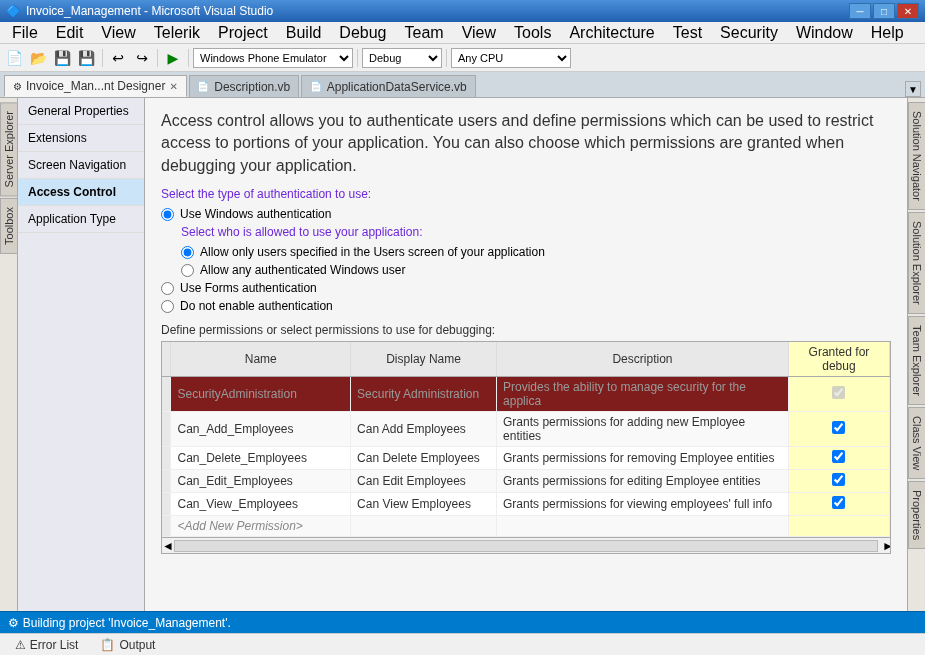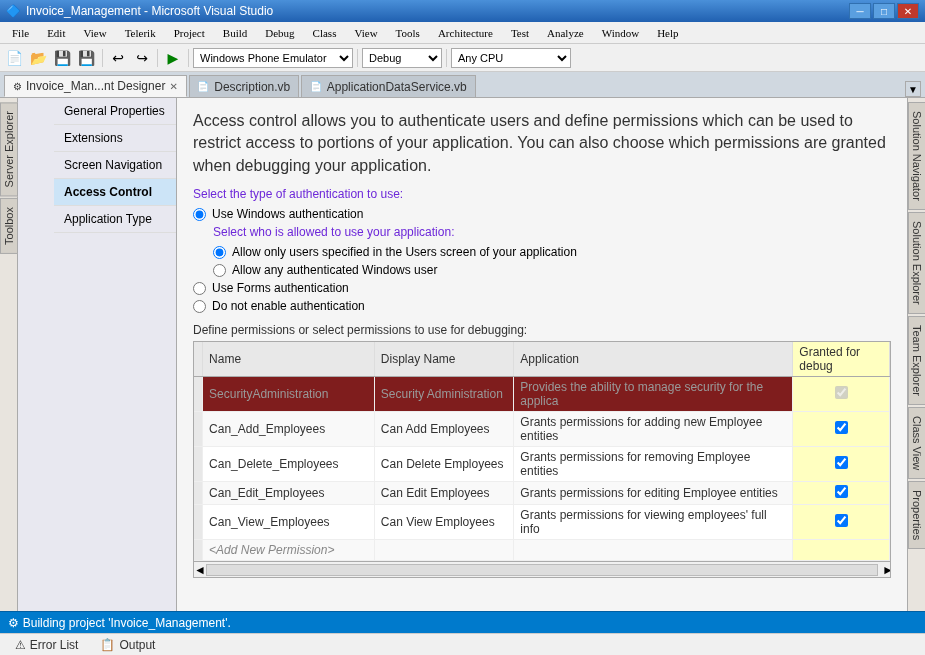--- a/index.html
+++ b/index.html
@@ -31,24 +31,23 @@
       height: 22px;
       display: flex;
       align-items: center;
       padding: 0 4px;
       border-bottom: 1px solid #ccc;
       gap: 2px;
     }
     .menu-item {
       padding: 2px 8px;
       cursor: pointer;
-      font-size: 11px;
+      font-size: 16px;
       color: #000;
       white-space: nowrap;
-      font-family: Liberation Serif, serif;
     }
 
     
     .toolbar {
       background: #f0f0f0;
       height: 28px;
       display: flex;
       align-items: center;
       padding: 0 4px;
       border-bottom: 1px solid #ccc;
@@ -111,26 +110,25 @@
       cursor: pointer;
       color: #333;
       background: #d4d0c8;
       border: 1px solid #aaa;
       margin-bottom: 2px;
       white-space: nowrap;
     }
 
     
     .left-nav {
-      width: 159px;
+      width: 127px;
       background: #e8e8f0;
       border-right: 1px solid #aaa;
       display: flex;
       flex-direction: column;
-      padding-left: 36px;
     }
     .left-nav-item {
       padding: 6px 10px;
       cursor: pointer;
       font-size: 12px;
       color: #000;
       border-bottom: 1px solid #ddd;
     }
     .left-nav-item.active { background: #cce4f7; font-weight: bold; }
 
@@ -167,21 +165,21 @@
     .perm-table {
       width: 100%;
       border-collapse: collapse;
       font-size: 11px;
     }
     .perm-table th {
       background: #e8e8e8;
       border-bottom: 1px solid #aaa;
       border-right: 1px solid #ddd;
       padding: 3px 6px;
-      text-align: left;
+      text-align: center;
       font-weight: normal;
       color: #333;
     }
     .perm-table td {
       border-bottom: 1px solid #eee;
       border-right: 1px solid #eee;
       padding: 3px 6px;
       color: #333;
     }
     .perm-table tr:nth-child(even) { background: #f9f9f9; }
@@ -280,26 +278,26 @@
 </div>
 
 <div class="menu-bar">
   <span class="menu-item">File</span>
   <span class="menu-item">Edit</span>
   <span class="menu-item">View</span>
   <span class="menu-item">Telerik</span>
   <span class="menu-item">Project</span>
   <span class="menu-item">Build</span>
   <span class="menu-item">Debug</span>
-  <span class="menu-item">Class</span>
+  <span class="menu-item">Team</span>
   <span class="menu-item">View</span>
   <span class="menu-item">Tools</span>
   <span class="menu-item">Architecture</span>
   <span class="menu-item">Test</span>
-  <span class="menu-item">Analyze</span>
+  <span class="menu-item">Security</span>
   <span class="menu-item">Window</span>
   <span class="menu-item">Help</span>
 </div>
 
 <div class="toolbar">
   <button class="toolbar-btn">📄</button>
   <button class="toolbar-btn">📂</button>
   <button class="toolbar-btn">💾</button>
   <button class="toolbar-btn">💾</button>
   <div class="toolbar-sep"></div>
@@ -386,21 +384,21 @@
     </div>
 
     <div class="perm-label">Define permissions or select permissions to use for debugging:</div>
     <div class="perm-table-wrapper">
       <table class="perm-table">
         <thead>
           <tr>
             <th></th>
             <th class="col-name">Name</th>
             <th class="col-display">Display Name</th>
-            <th class="col-desc">Application</th>
+            <th class="col-desc">Description</th>
             <th class="col-granted granted-col">Granted for debug</th>
           </tr>
         </thead>
         <tbody id="perm-tbody">
         <tr class="disabled">
               <td style="background: rgb(232, 232, 232);"></td>
               <td>SecurityAdministration</td>
               <td>Security Administration</td>
               <td>Provides the ability to manage security for the applica</td>
               <td class="checkbox-cell granted-col"><input type="checkbox" disabled="" checked="" style=""></td>

